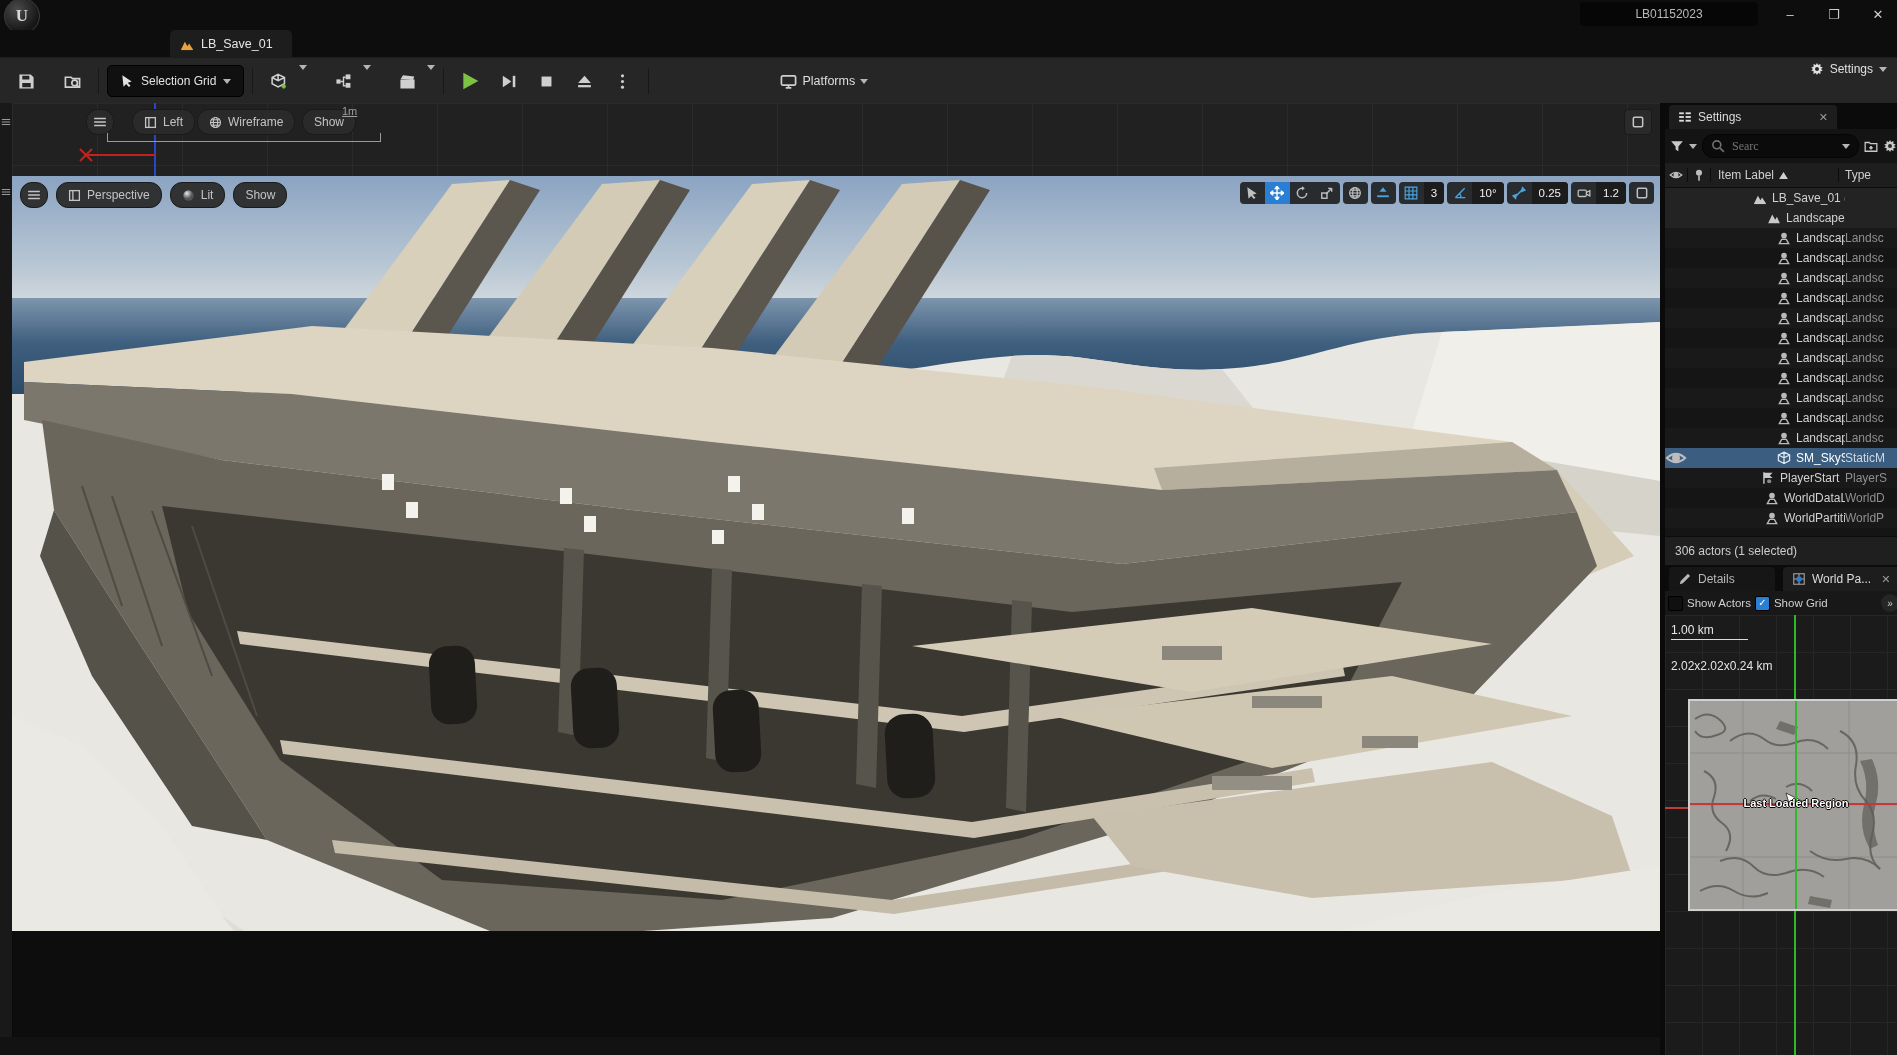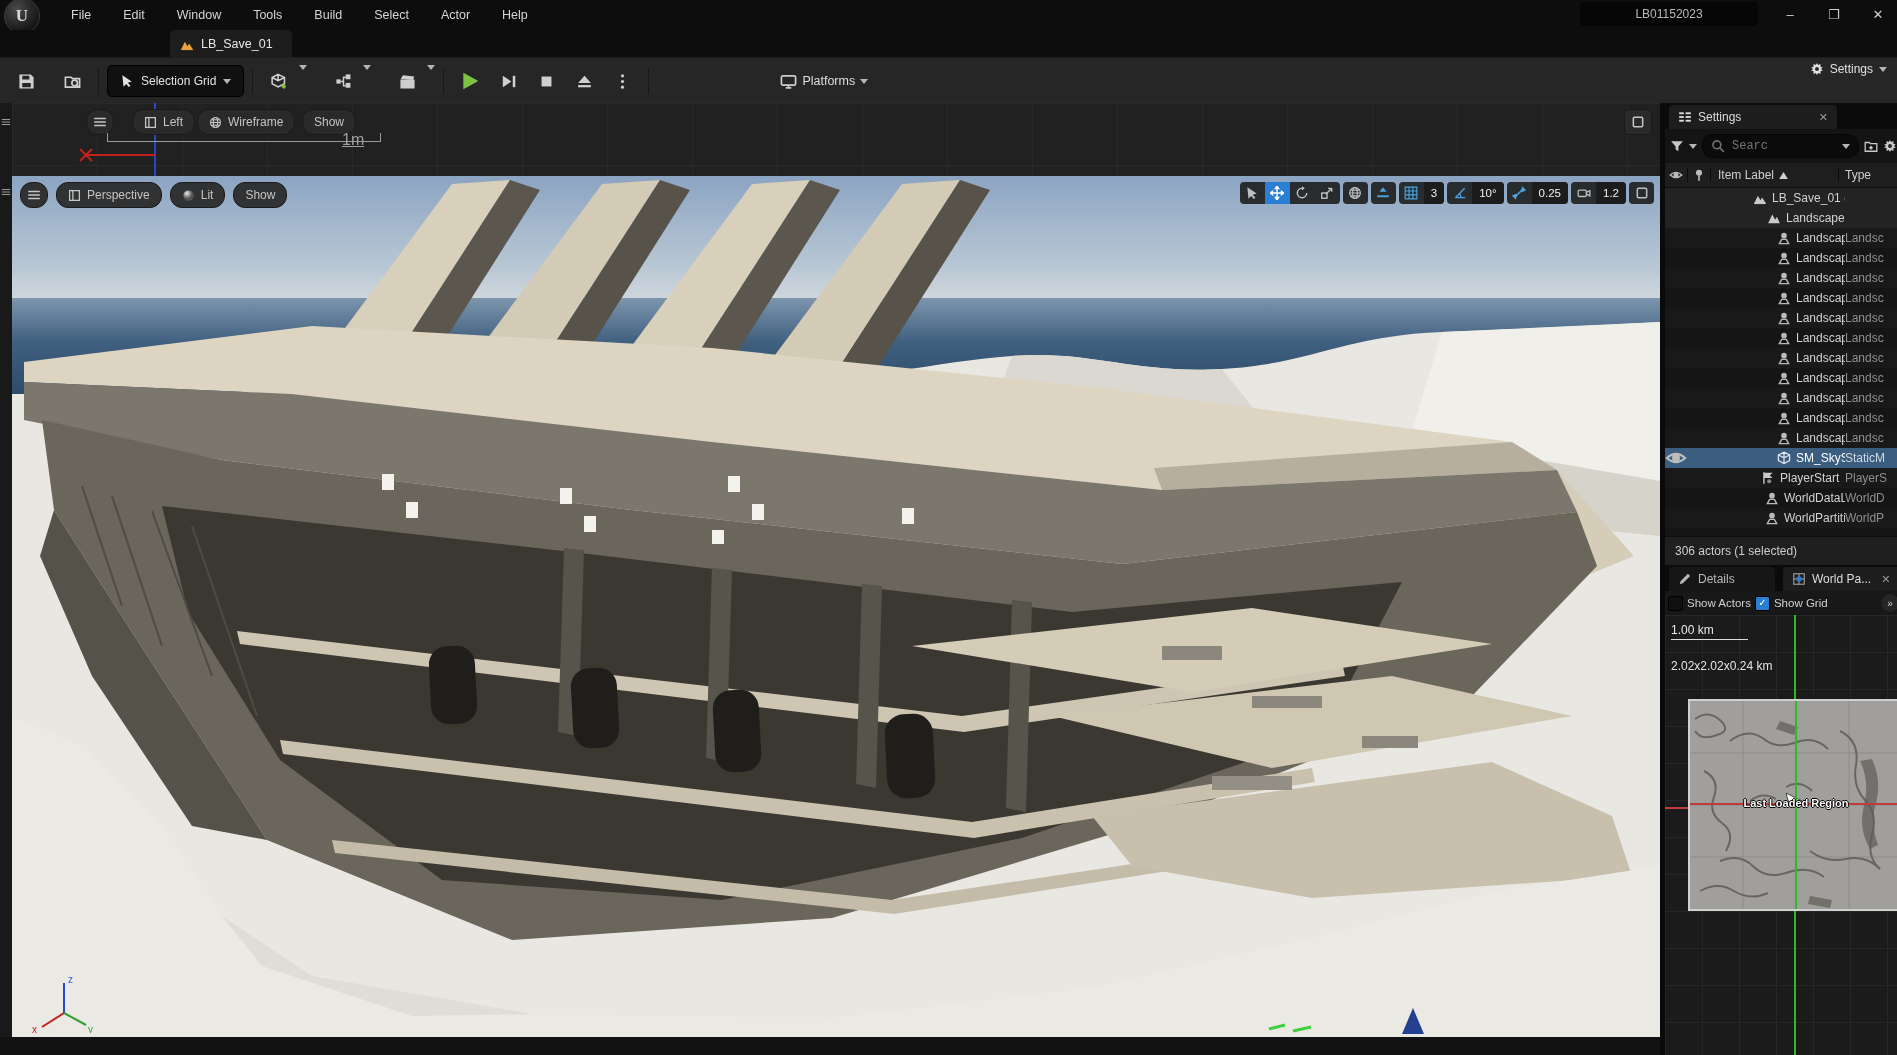--- a/index.html
+++ b/index.html
@@ -44,41 +44,41 @@
 
   
   .wf-strip{left:12px;top:103px;width:1648px;height:73px;background:#212121;overflow:hidden;
     background-image:linear-gradient(to right,#2a2a2a 1px,transparent 1px),linear-gradient(to bottom,#2a2a2a 1px,transparent 1px);
     background-size:85px 62px;border-bottom:2px solid #0a0a0a;}
   .pill{height:24px;background:rgba(43,43,43,.95);border:1px solid #1a1a1a;border-radius:12px;display:flex;align-items:center;gap:6px;
     padding:0 11px;color:#c4c4c4;font-size:12px;}
   .pill .i svg{width:13px;height:13px;}
   .round-btn{width:26px;height:24px;background:rgba(43,43,43,.95);border:1px solid #1a1a1a;border-radius:12px;display:flex;align-items:center;justify-content:center;color:#c4c4c4;}
   .wf-ruler{position:absolute;left:95px;top:30px;width:272px;height:8px;border-left:1px solid #9a9a9a;border-right:1px solid #9a9a9a;border-bottom:1px solid #9a9a9a;}
-  .wf-ruler-label{position:absolute;left:330px;top:28px;color:#9f9f9f;font-size:16px;text-decoration:underline;}
+  .wf-ruler-label{position:absolute;left:330px;top:2px;color:#9f9f9f;font-size:11px;text-decoration:underline;}
 
   
-  .viewport{left:12px;top:176px;width:1648px;height:861px;background:#701a75;overflow:hidden;}
+  .viewport{left:12px;top:176px;width:1648px;height:755px;background:#701a75;overflow:hidden;}
   .vp-toolbar-left{position:absolute;left:8px;top:6px;display:flex;gap:8px;align-items:center;}
   .vp-toolbar-right{position:absolute;right:6px;top:6px;display:flex;gap:3px;align-items:center;}
   .tool-grp{display:flex;align-items:center;background:rgba(26,26,26,.88);border-radius:4px;overflow:hidden;}
   .tool-btn{width:25px;height:22px;display:flex;align-items:center;justify-content:center;color:#bfbfbf;}
   .tool-btn.active{background:var(--accent,#2a7fd4);color:#fff;}
   .snap-val{padding:0 7px;color:#f0f0f0;font-size:11.5px;height:22px;display:flex;align-items:center;background:rgba(26,26,26,.88);}
   .snap-icon{color:#4aa3e0;}
   .statusbar{left:0;top:1037px;width:1660px;height:18px;background:#121212;}
 
   
   .right-panel{left:1660px;top:103px;width:237px;height:952px;background:#141414;border-left:5px solid #0a0a0a;}
   .panel-tabbar{height:26px;background:#0b0b0b;display:flex;align-items:flex-end;}
   .panel-tab{height:24px;background:#1d1d1d;border-radius:4px 4px 0 0;display:flex;align-items:center;gap:6px;padding:0 9px;color:#dcdcdc;font-size:12px;}
   .tab-close{color:#9a9a9a;font-size:11px;margin-left:4px;}
   .outliner-toolbar{height:34px;display:flex;align-items:center;gap:5px;padding:0 5px;background:#141414;}
   .search-pill{flex:1;height:22px;background:#0b0b0b;border:1px solid #050505;border-radius:11px;display:flex;align-items:center;gap:5px;padding:0 8px;color:#6f6f6f;}
-  .search-pill input{background:transparent;border:none;outline:none;color:#d946ef;font-size:12px;width:70px;font-family:Liberation Mono, monospace;}
+  .search-pill input{background:transparent;border:none;outline:none;color:#d946ef;font-size:12px;width:70px;font-family:Liberation Serif, serif;}
   .ol-header{height:24px;display:flex;align-items:center;background:#1e1e1e;border-bottom:1px solid #0c0c0c;color:#cfcfcf;}
   .ol-col-eye{width:22px;display:flex;justify-content:center;color:#bdbdbd;}
   .ol-col-pin{width:22px;display:flex;justify-content:center;border-left:1px solid #0c0c0c;color:#bdbdbd;}
   .ol-col-label{flex:1;display:flex;align-items:center;gap:5px;padding-left:7px;border-left:1px solid #0c0c0c;}
   .ol-col-type{width:57px;padding-left:6px;border-left:1px solid #0c0c0c;}
   .ol-rows{height:348px;overflow:hidden;background:#151515;}
   .ol-row{height:20px;display:flex;align-items:center;font-size:12px;color:#d2d2d2;}
   .ol-row:nth-child(odd){background:#191919;}
   .ol-row.parent{background:#232323;}
   .ol-row.selected{background:#3a5d80;color:#fff;}
@@ -101,30 +101,20 @@
   .greenline{position:absolute;width:2px;background:#2db928;left:129px;top:0;bottom:0;}
   .redline{position:absolute;height:2px;background:#c23b3b;left:0;right:0;top:192px;}
 </style>
 </head>
 <body>
 
 <div class="window">
 
   <div class="menubar abs">
     <div class="ue-logo">U</div>
-    <div class="menu-items" id="menu-items">
-        <div class="menu-item">File</div>
-        <div class="menu-item">Edit</div>
-        <div class="menu-item">Window</div>
-        <div class="menu-item">Tools</div>
-        <div class="menu-item">Build</div>
-        <div class="menu-item">Select</div>
-        <div class="menu-item">Actor</div>
-        <div class="menu-item">Help</div>
-      </div>
   </div>
   <div class="proj-badge abs">LB01152023</div>
   <div class="win-btns abs">
     <div class="win-btn">–</div>
     <div class="win-btn">❐</div>
     <div class="win-btn">✕</div>
   </div>
 
   <div class="tabstrip abs">
     <div class="level-tab">

